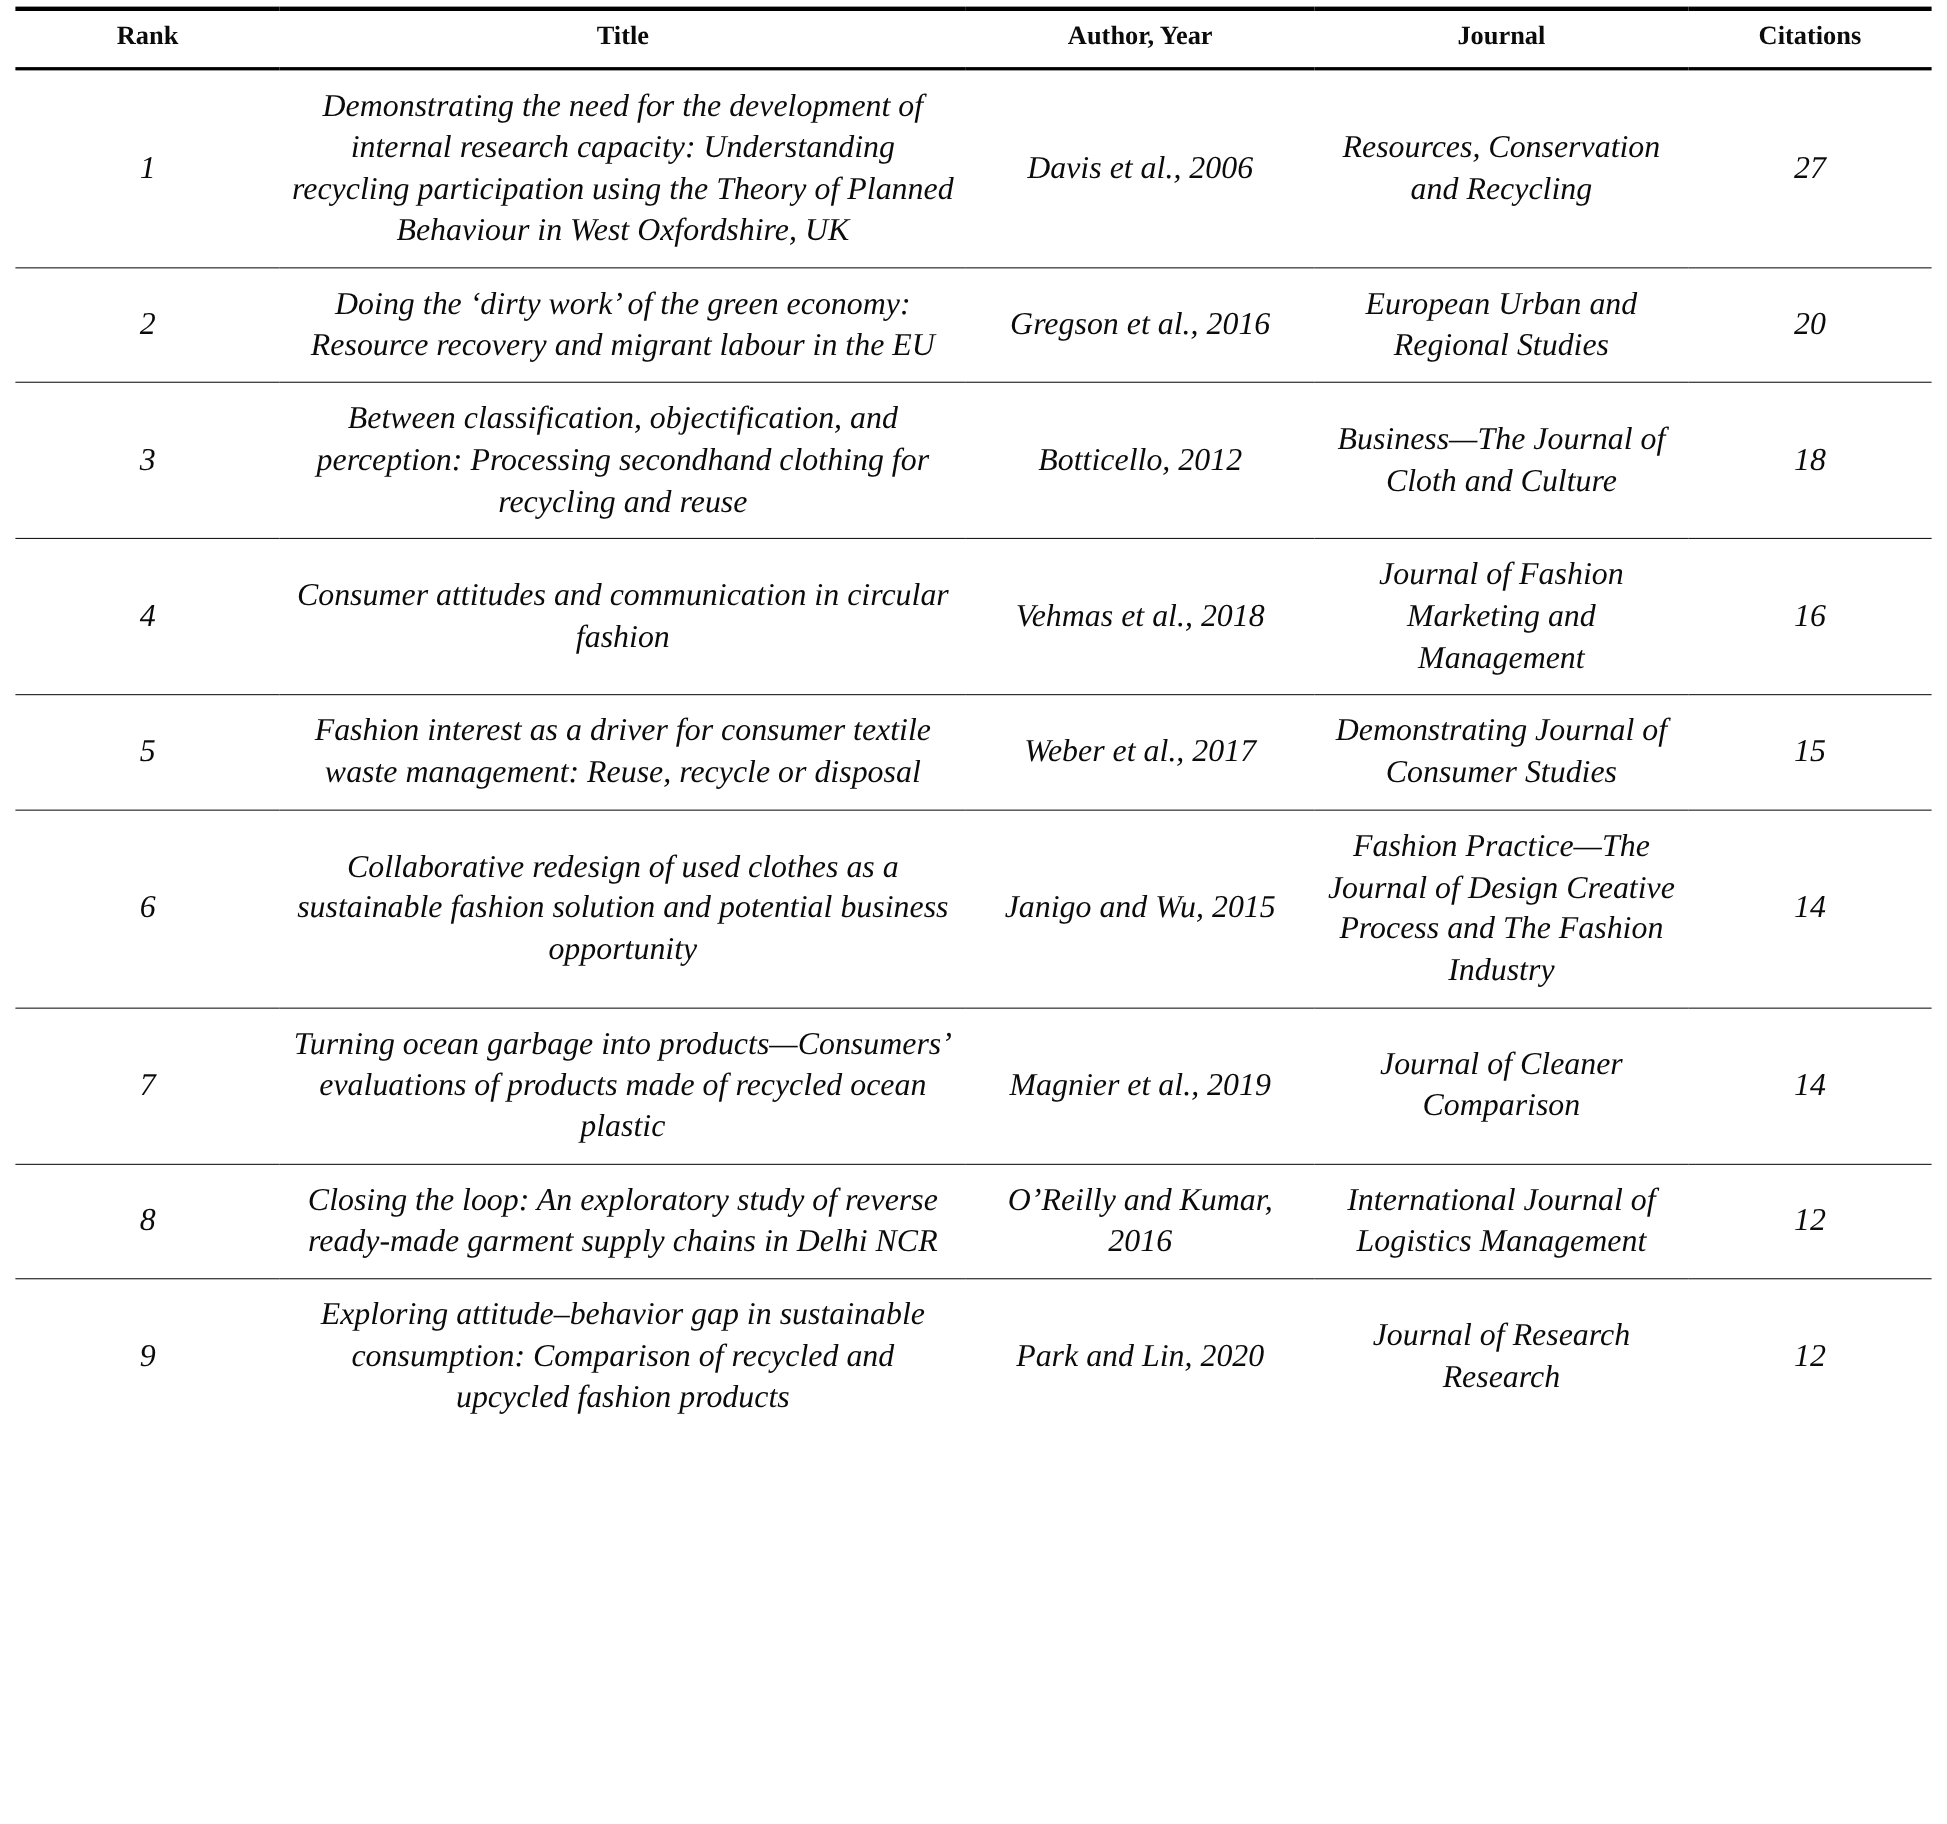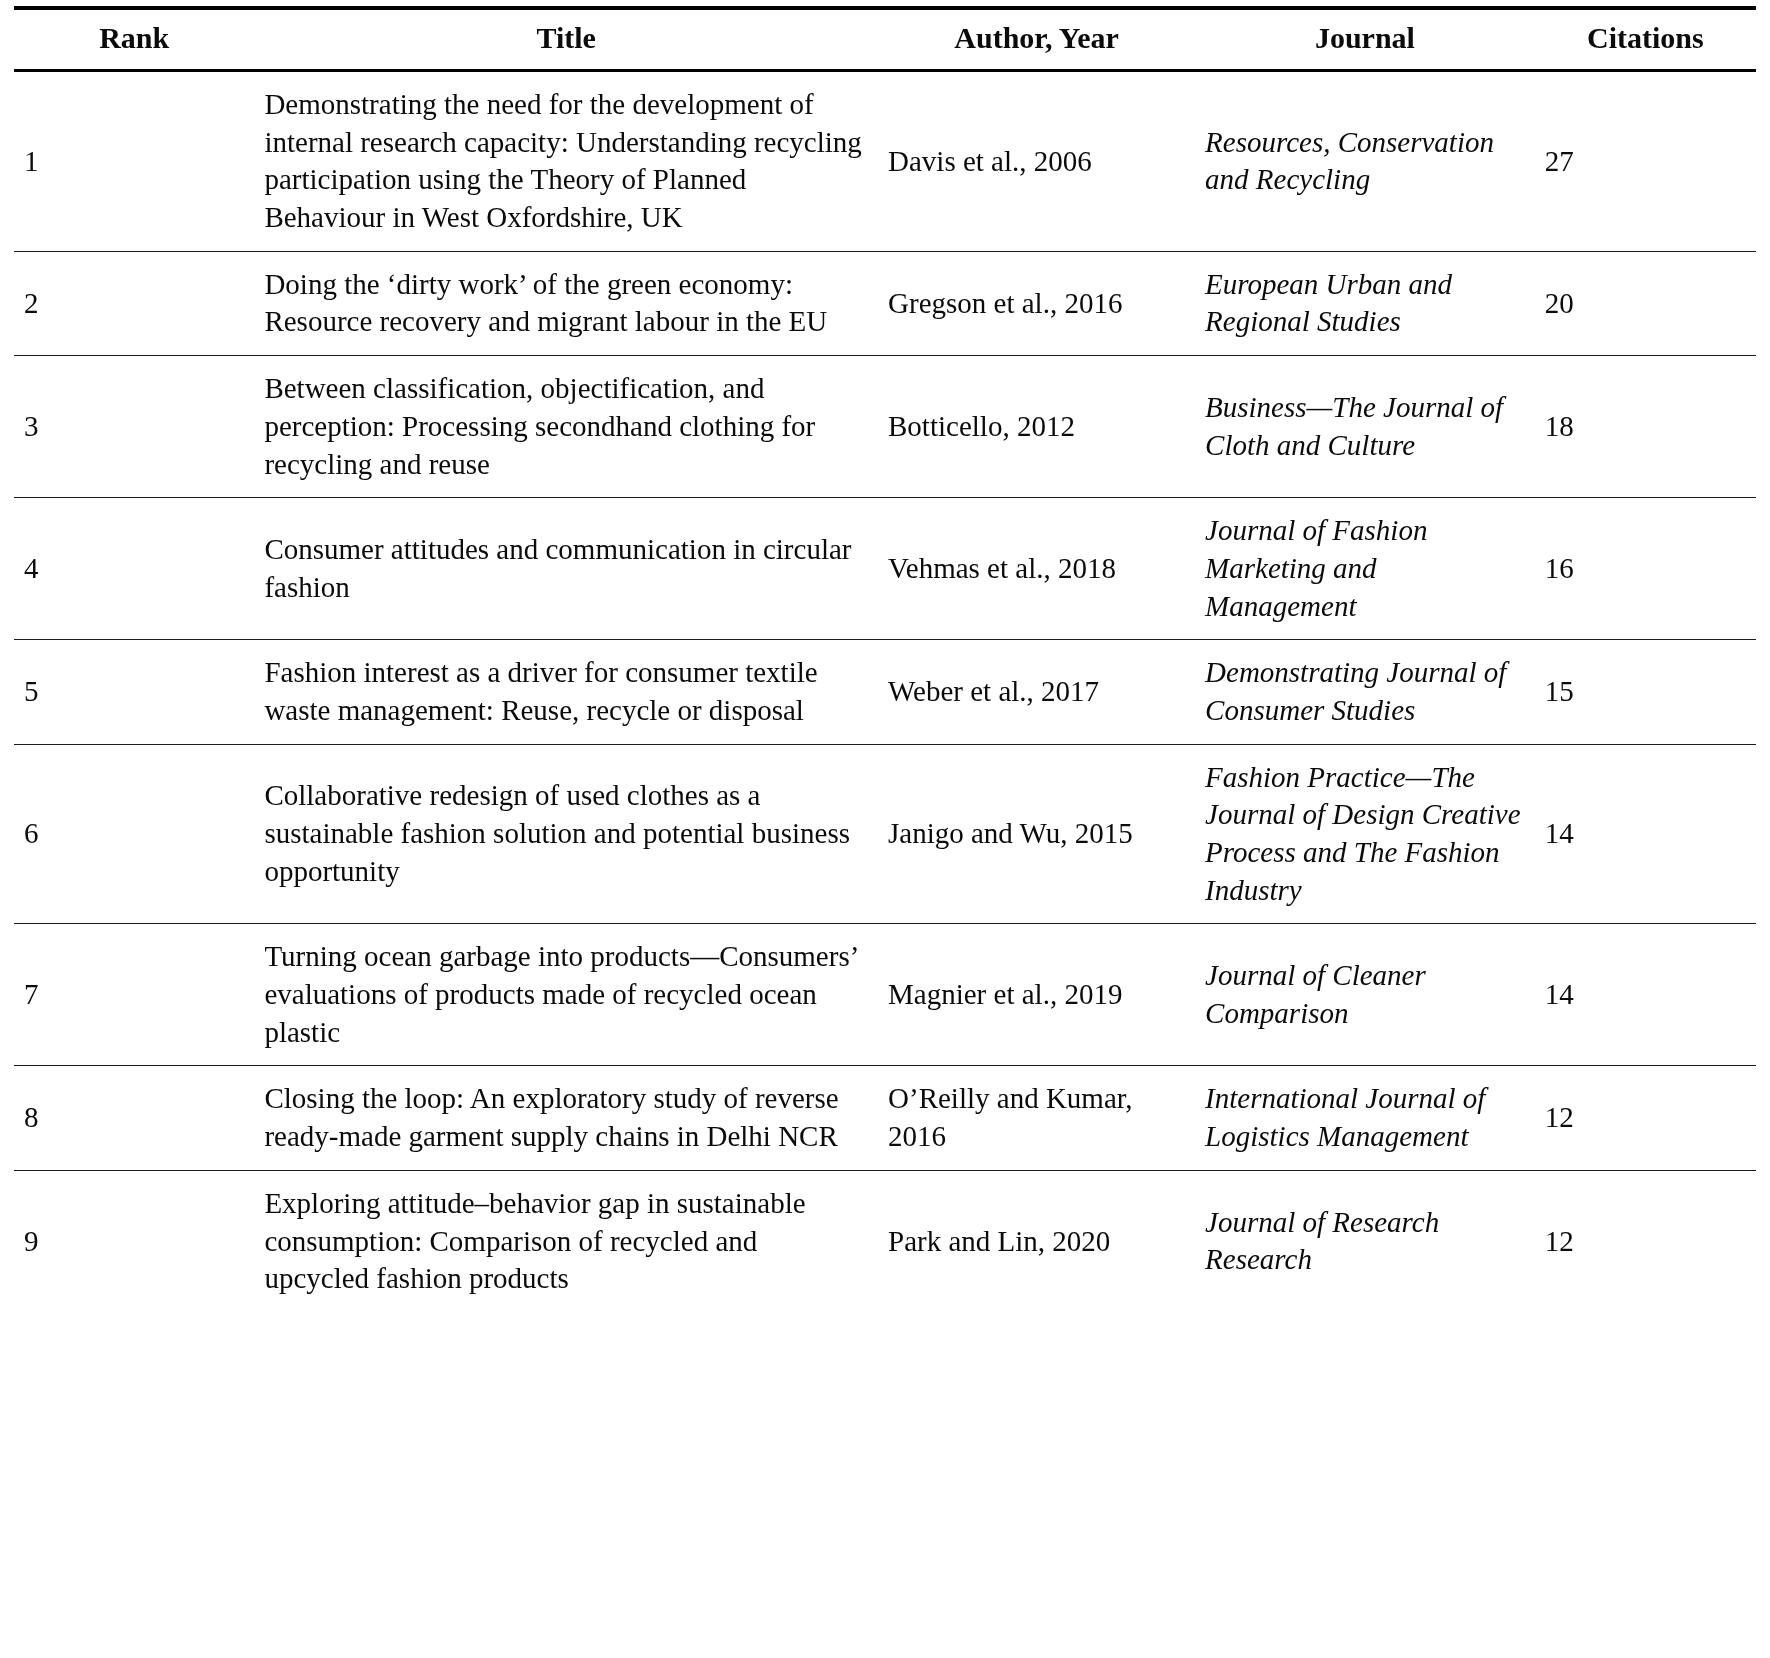--- a/index.html
+++ b/index.html
@@ -18,29 +18,31 @@
   }
   table.cit-table {
     width: 100%;
     border-collapse: collapse;
     border-top: 4px solid #000;
     font-size: 29px;
     line-height: 1.3;
   }
   table.cit-table thead th {
     font-weight: bold;
-    font-size: 30px;
+    font-size: 24px;
     text-align: center;
     padding: 8px 6px 12px 6px;
     border-bottom: 3px solid #000;
     vertical-align: middle;
   }
   table.cit-table tbody td {
+    text-align: center;
     vertical-align: middle;
     padding: 14px 10px;
+    font-style: italic;
   }
   table.cit-table tbody tr {
     border-bottom: 1.5px solid #1a1a1a;
   }
   table.cit-table tbody tr:last-child {
     border-bottom: none;
   }
   .c-rank      { width: 13.8%; }
   .c-title     { width: 35.8%; }
   .c-author    { width: 18.2%; }

